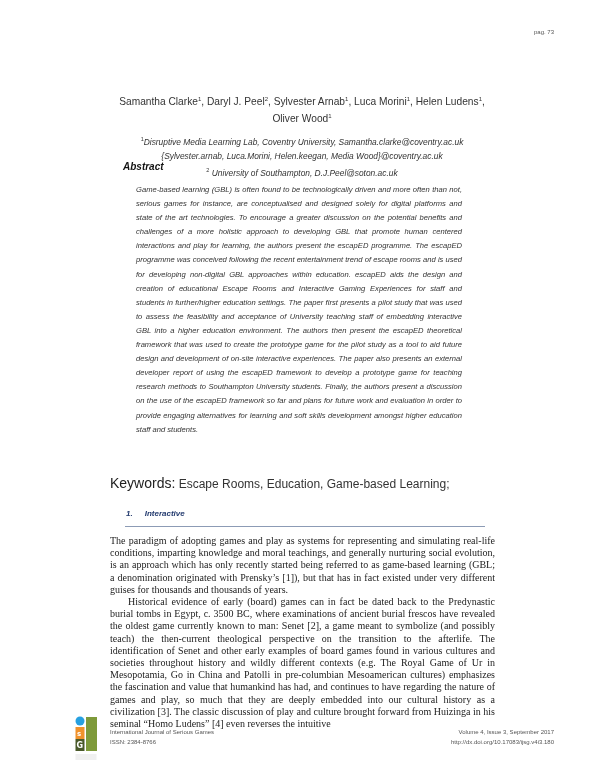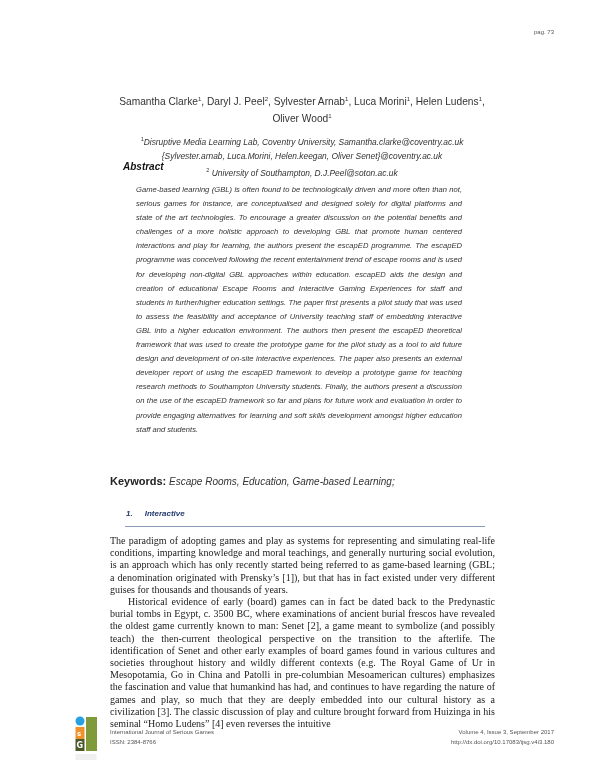--- a/index.html
+++ b/index.html
@@ -20,22 +20,22 @@
       font-size: 8.4px; line-height: 14px; color: #333; font-style: italic; }
     .affil sup { font-size: 5.5px; font-style: normal; }
 
     .abstract-heading { position: absolute; top: 161px; left: 123px; font-size: 10px;
       font-weight: bold; font-style: italic; color: #111; }
 
     .abstract-body { position: absolute; top: 183px; left: 136px; width: 326px;
       font-size: 7.6px; line-height: 14.1px; color: #333; font-style: italic; text-align: justify; }
 
     .keywords { position: absolute; top: 475px; left: 110px; font-size: 8.6px; color: #222; }
-    .keywords .kw-label { font-weight: bold; font-size: 11px; }
-    .keywords .kw-value { font-style: italic; font-size: 10px; color: #333; }
+    .keywords .kw-label { font-weight: normal; font-size: 14px; }
+    .keywords .kw-value { font-size: 12px; color: #333; }
 
     .intro-heading { position: absolute; top: 509px; left: 126px; font-size: 8px;
       font-weight: bold; font-style: italic; color: #233a6e; }
     .intro-heading .num { margin-right: 12px; }
     .intro-rule { position: absolute; top: 526px; left: 125px; width: 360px; height: 0;
       border-top: 1px solid #8c9bb5; }
 
     .body-text { position: absolute; top: 535px; left: 110px; width: 385px;
       font-size: 10px; line-height: 12.2px; color: #222; text-align: justify; }
     .body-text p { margin: 0; }
@@ -61,21 +61,21 @@
     <span>Luca Morini</span><sup>1</sup>,
     <span>Helen Ludens</span><sup>1</sup>,
   </div>
   <div>
     <span>Oliver Wood</span><sup>1</sup>
   </div>
 </div>
 
 <div class="affil sans">
   <div><sup>1</sup><span>Disruptive Media Learning Lab, Coventry University, Samantha.clarke@coventry.ac.uk</span></div>
-  <div>{Sylvester.arnab, Luca.Morini, Helen.keegan, Oliver Senet}@coventry.ac.uk</div>
+  <div>{Sylvester.arnab, Luca.Morini, Helen.keegan, Media Wood}@coventry.ac.uk</div>
   <div><sup>2</sup><span> University of Southampton, D.J.Peel@soton.ac.uk</span></div>
 </div>
 
 <div class="abstract-heading sans">Abstract</div>
 <div class="abstract-body sans">Game-based learning (GBL) is often found to be technologically driven and more often than not, serious games for instance, are conceptualised and designed solely for digital platforms and state of the art technologies. To encourage a greater discussion on the potential benefits and challenges of a more holistic approach to developing GBL that promote human centered interactions and play for learning, the authors present the escapED programme. The escapED programme was conceived following the recent entertainment trend of escape rooms and is used for developing non-digital GBL approaches within education. escapED aids the design and creation of educational Escape Rooms and Interactive Gaming Experiences for staff and students in further/higher education settings. The paper first presents a pilot study that was used to assess the feasibility and acceptance of University teaching staff of embedding interactive GBL into a higher education environment. The authors then present the escapED theoretical framework that was used to create the prototype game for the pilot study as a tool to aid future design and development of on-site interactive experiences. The paper also presents an external developer report of using the escapED framework to develop a prototype game for teaching research methods to Southampton University students. Finally, the authors present a discussion on the use of the escapED framework so far and plans for future work and evaluation in order to provide engaging alternatives for learning and soft skills development amongst higher education staff and students.</div>
 
 <div class="keywords sans">
   <span class="kw-label">Keywords:</span><span class="kw-value"> Escape Rooms, Education, Game-based Learning;</span>
 </div>
 

